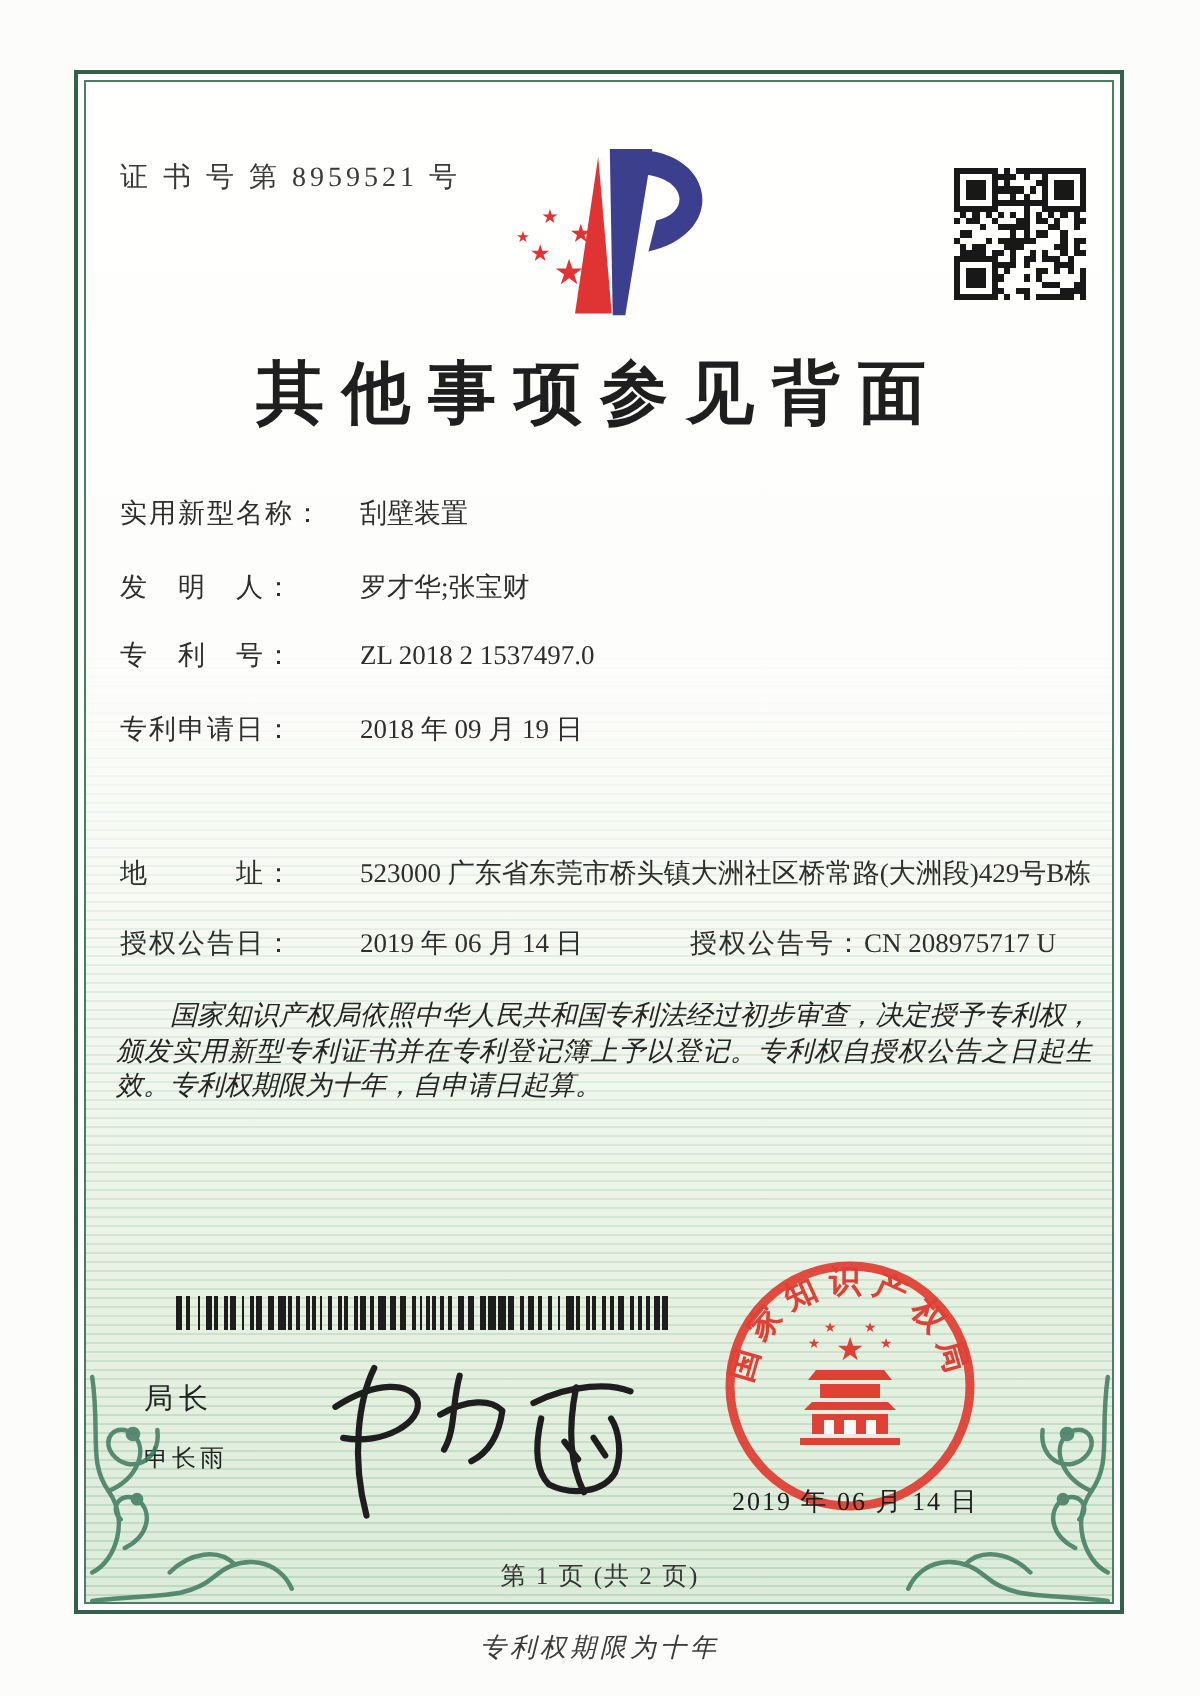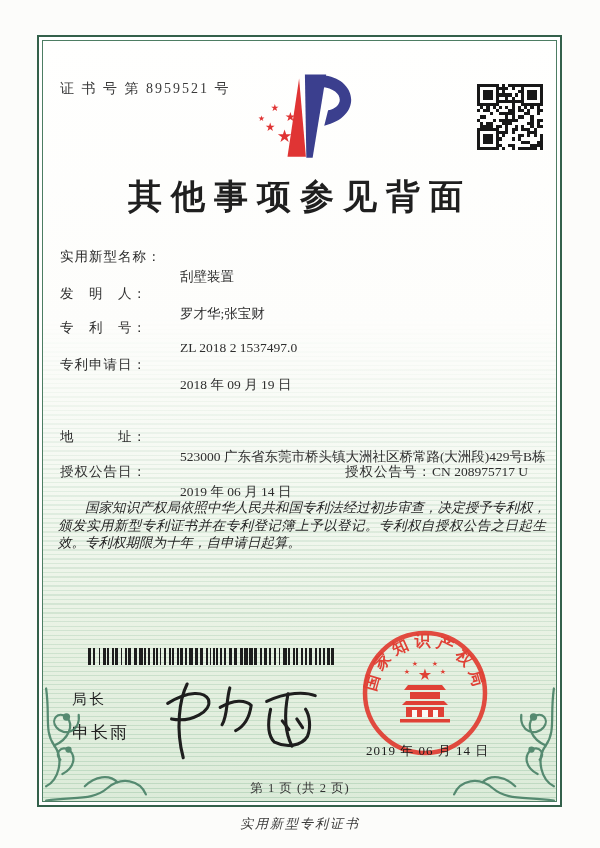--- a/index.html
+++ b/index.html
@@ -16,29 +16,29 @@
     mask-image:linear-gradient(180deg, rgba(0,0,0,0) 0%, rgba(0,0,0,0) 36%, rgba(0,0,0,.45) 58%, #000 100%);}
   .abs{position:absolute;}
   .cert-no{left:60px;top:80px;font-size:14px;letter-spacing:2px;color:#3a3a3a;}
   .title{left:0;right:0;top:174px;text-align:center;font-size:34px;font-weight:600;letter-spacing:9px;color:#1f1f1f;}
   .logo{left:244px;top:70px;width:116px;height:98px;}
   .qr{left:477px;top:84px;width:66px;height:66px;display:grid;
       grid-template-rows:repeat(21,1fr);grid-template-columns:repeat(21,1fr);}
   .qr i{background:#181818;display:block;}
   .row{left:60px;width:492px;font-size:13.5px;line-height:18px;color:#2e2e2e;}
   .row .lbl{display:inline-block;width:120px;vertical-align:top;letter-spacing:1px;}
-  .row .val{display:inline-block;width:368px;vertical-align:top;margin-top:20px;}
+  .row .val{display:inline-block;width:368px;vertical-align:top;}
   .grant-pair{position:absolute;left:285px;top:0;}
   .grant-pair .lbl2{letter-spacing:1px;}
   .paras{left:58px;top:499px;width:488px;font-size:13.5px;line-height:17.5px;font-style:italic;color:#242424;}
   .paras p{margin:0;text-indent:2em;text-align:justify;}
   .barcode{left:88px;top:648px;width:246px;height:17px;position:absolute;}
   .barcode i{position:absolute;top:0;bottom:0;background:#1d1d1d;display:block;}
   .signer-title{left:72px;top:690px;font-size:14.5px;letter-spacing:3px;font-family:"Liberation Sans","DejaVu Sans",sans-serif;color:#222;}
-  .signer-name{left:72px;top:721px;font-size:17px;letter-spacing:2px;font-family:"Liberation Sans","DejaVu Sans",sans-serif;color:#222;}
+  .signer-name{left:72px;top:721px;font-size:12px;letter-spacing:2px;font-family:"Liberation Sans","DejaVu Sans",sans-serif;color:#222;}
   .signature{left:158px;top:662px;width:165px;height:110px;}
   .seal{left:360px;top:628px;width:130px;height:130px;opacity:.92;}
   .seal-date{left:366px;top:742px;font-size:13px;letter-spacing:1px;color:#1c1c1c;z-index:5;}
   .page-no{left:0;right:0;top:780px;text-align:center;font-size:12.5px;letter-spacing:1px;color:#333;}
   .back-note{left:0;right:0;top:815px;text-align:center;font-size:13px;font-style:italic;letter-spacing:2px;color:#3a3a3a;}
   .flourish{width:112px;height:118px;z-index:2;}
   .flourish.l{left:40px;top:686px;}
   .flourish.r{left:448px;top:686px;transform:scaleX(-1);}
 </style>
 </head>
@@ -452,14 +452,14 @@
       <path d="M6 112 C36 108 52 112 66 100 C80 88 98 92 104 106"></path>
       <path d="M14 58 C28 52 34 38 26 30 C18 24 10 32 16 40 C24 50 40 44 38 28"></path>
       <path d="M22 86 C34 80 36 68 28 62 C20 58 14 66 20 72"></path>
       <path d="M44 98 C54 88 68 86 76 94"></path>
       <circle cx="26" cy="30" r="2.5" fill="#3f7a5f"></circle>
       <circle cx="28" cy="62" r="2" fill="#3f7a5f"></circle>
     </g>
   </svg>
 
   <div class="abs page-no">第 1 页 (共 2 页)</div>
-  <div class="abs back-note">实用新型专利证书</div>
+  <div class="abs back-note">专利权期限为十年</div>
 </div>
 
 </body></html>

